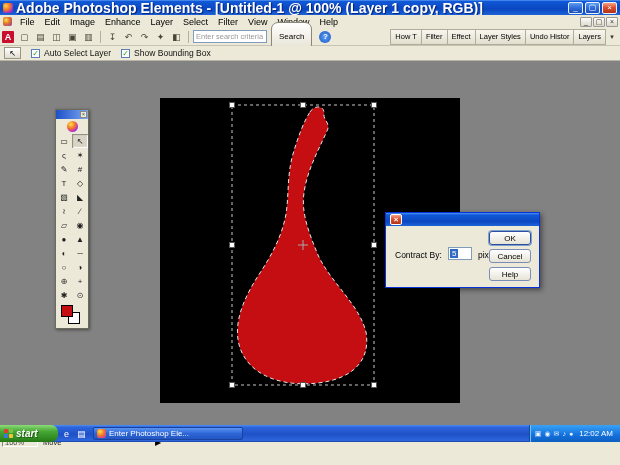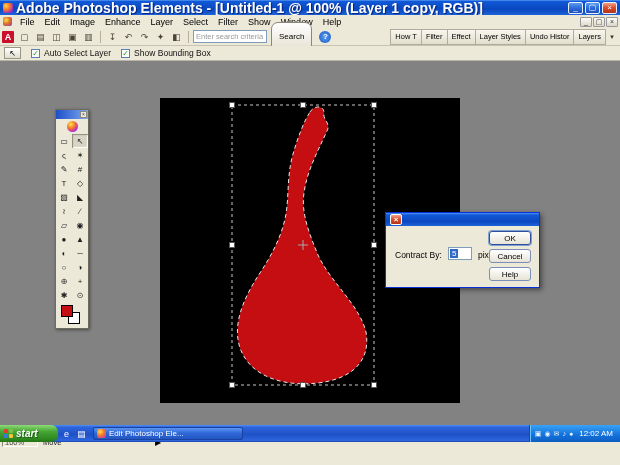--- a/index.html
+++ b/index.html
@@ -153,21 +153,21 @@
 
   <div class="menubar">
     <span class="doc-icon"></span>
     <span class="menu-item">File</span>
     <span class="menu-item">Edit</span>
     <span class="menu-item">Image</span>
     <span class="menu-item">Enhance</span>
     <span class="menu-item">Layer</span>
     <span class="menu-item">Select</span>
     <span class="menu-item">Filter</span>
-    <span class="menu-item">Show</span>
+    <span class="menu-item">View</span>
     <span class="menu-item">Window</span>
     <span class="menu-item">Help</span>
     <span class="doc-btns">
       <span class="dbtn">_</span>
       <span class="dbtn">▢</span>
       <span class="dbtn">×</span>
     </span>
   </div>
 
   <div class="shortcuts">
@@ -299,21 +299,21 @@
           <i class="y"></i>
       </span>
       <span>start</span>
     </div>
     <div class="ql">
       <span class="ql-icon">e</span>
       <span class="ql-icon">▤</span>
     </div>
     <div class="task">
       <span class="task-ic"></span>
-      <span>Edit Photoshop Ele...</span>
+      <span>Enter Photoshop Ele...</span>
     </div>
     <div class="tray">
       <span class="tray-icon">▣</span>
       <span class="tray-icon">◉</span>
       <span class="tray-icon">✉</span>
       <span class="tray-icon">♪</span>
       <span class="tray-icon">●</span>
       <span class="clock">12:02 AM</span>
     </div>
   </div>

